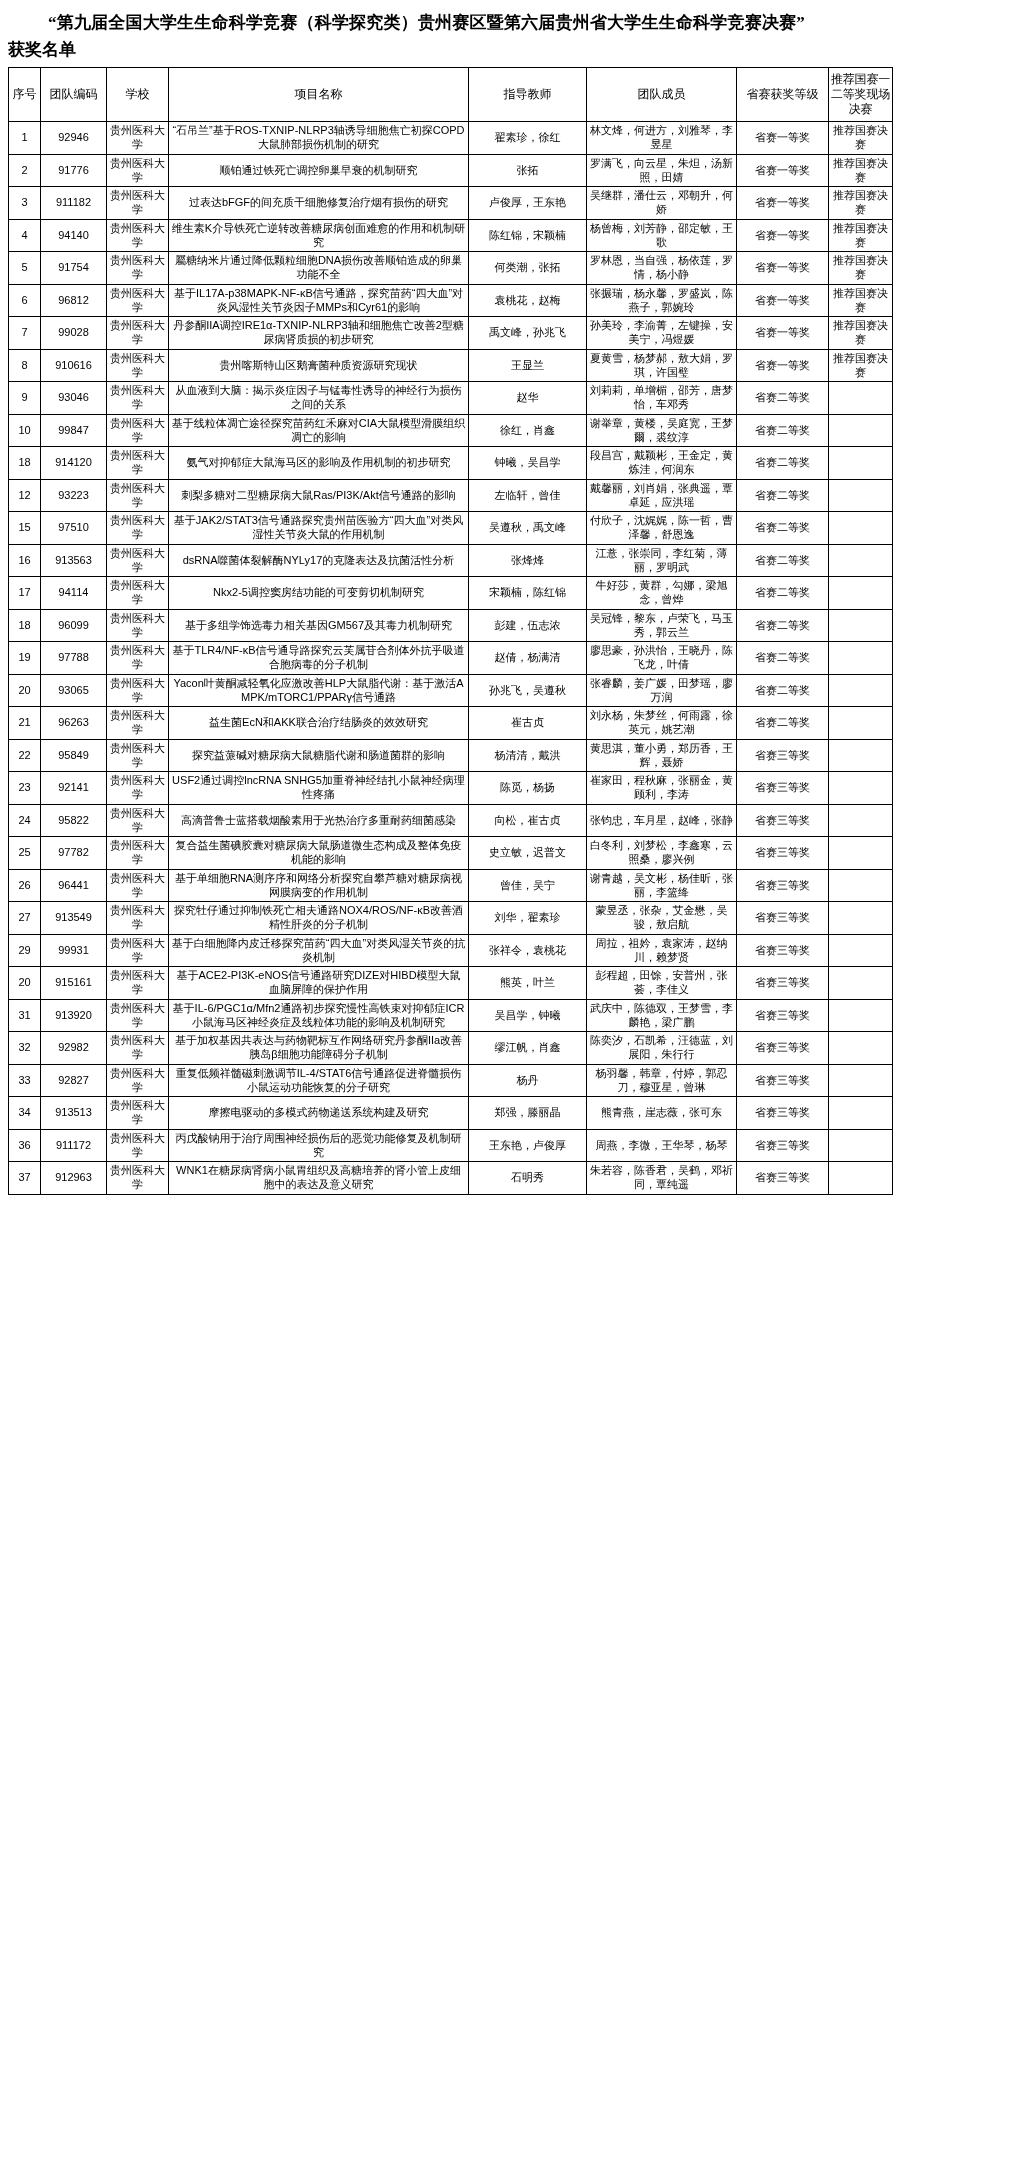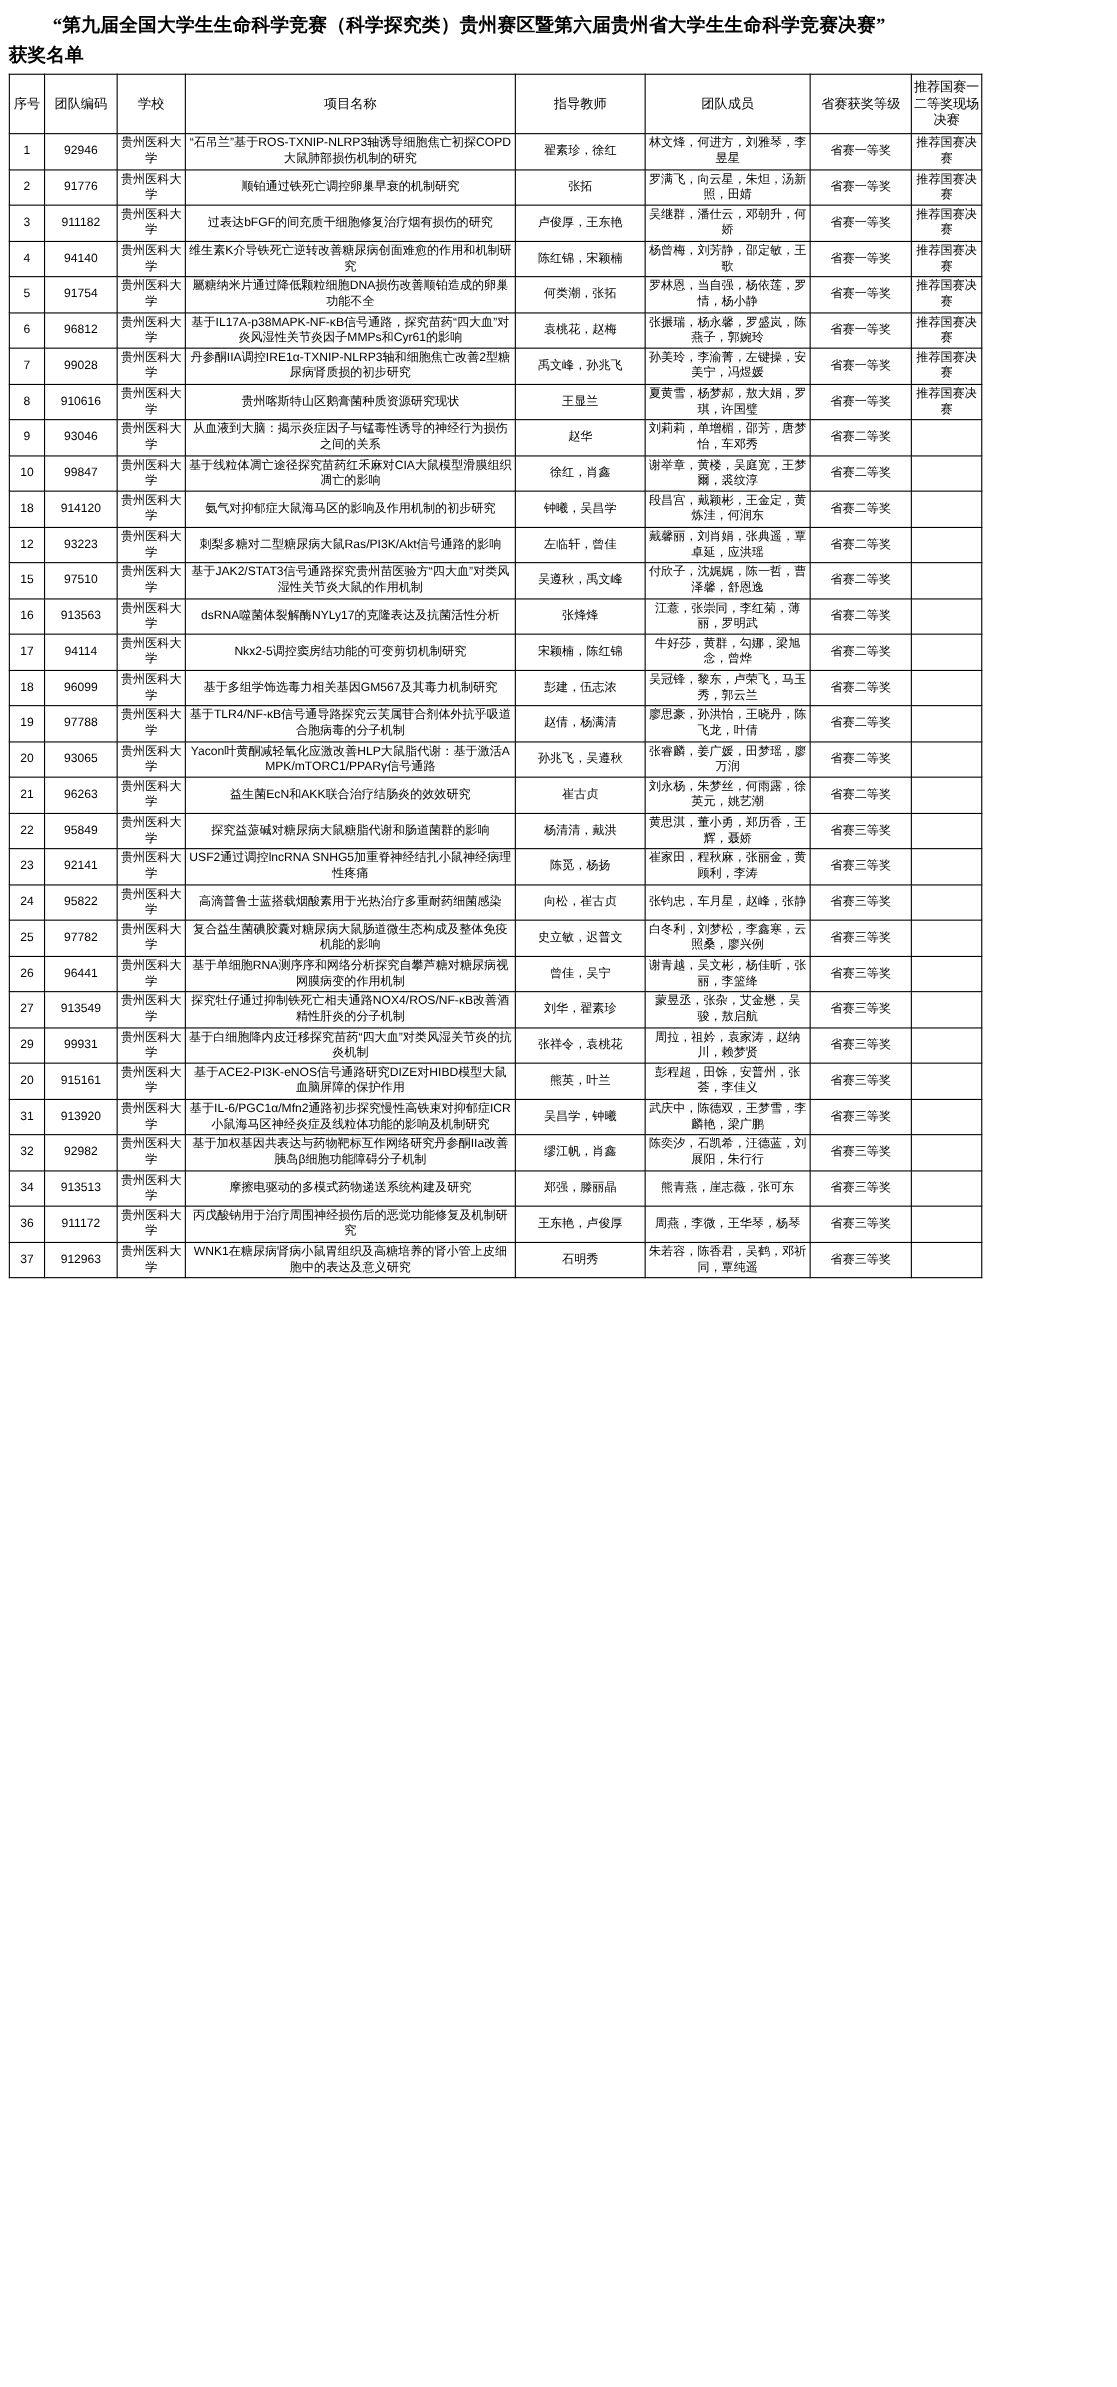--- a/index.html
+++ b/index.html
@@ -385,20 +385,30 @@
           <td>32</td>
           <td>92982</td>
           <td>贵州医科大学</td>
           <td class="proj">基于加权基因共表达与药物靶标互作网络研究丹参酮IIa改善胰岛β细胞功能障碍分子机制</td>
           <td>缪江帆，肖鑫</td>
           <td>陈奕汐，石凯希，汪德蓝，刘展阳，朱行行</td>
           <td>省赛三等奖</td>
           <td></td>
         </tr>
         <tr>
+          <td>33</td>
+          <td>92827</td>
+          <td>贵州医科大学</td>
+          <td class="proj">重复低频祥髓磁刺激调节IL-4/STAT6信号通路促进脊髓损伤小鼠运动功能恢复的分子研究</td>
+          <td>杨丹</td>
+          <td>杨羽馨，韩章，付婷，郭忍刀，穆亚星，曾琳</td>
+          <td>省赛三等奖</td>
+          <td></td>
+        </tr>
+        <tr>
           <td>34</td>
           <td>913513</td>
           <td>贵州医科大学</td>
           <td class="proj">摩擦电驱动的多模式药物递送系统构建及研究</td>
           <td>郑强，滕丽晶</td>
           <td>熊青燕，崖志薇，张可东</td>
           <td>省赛三等奖</td>
           <td></td>
         </tr>
         <tr>

